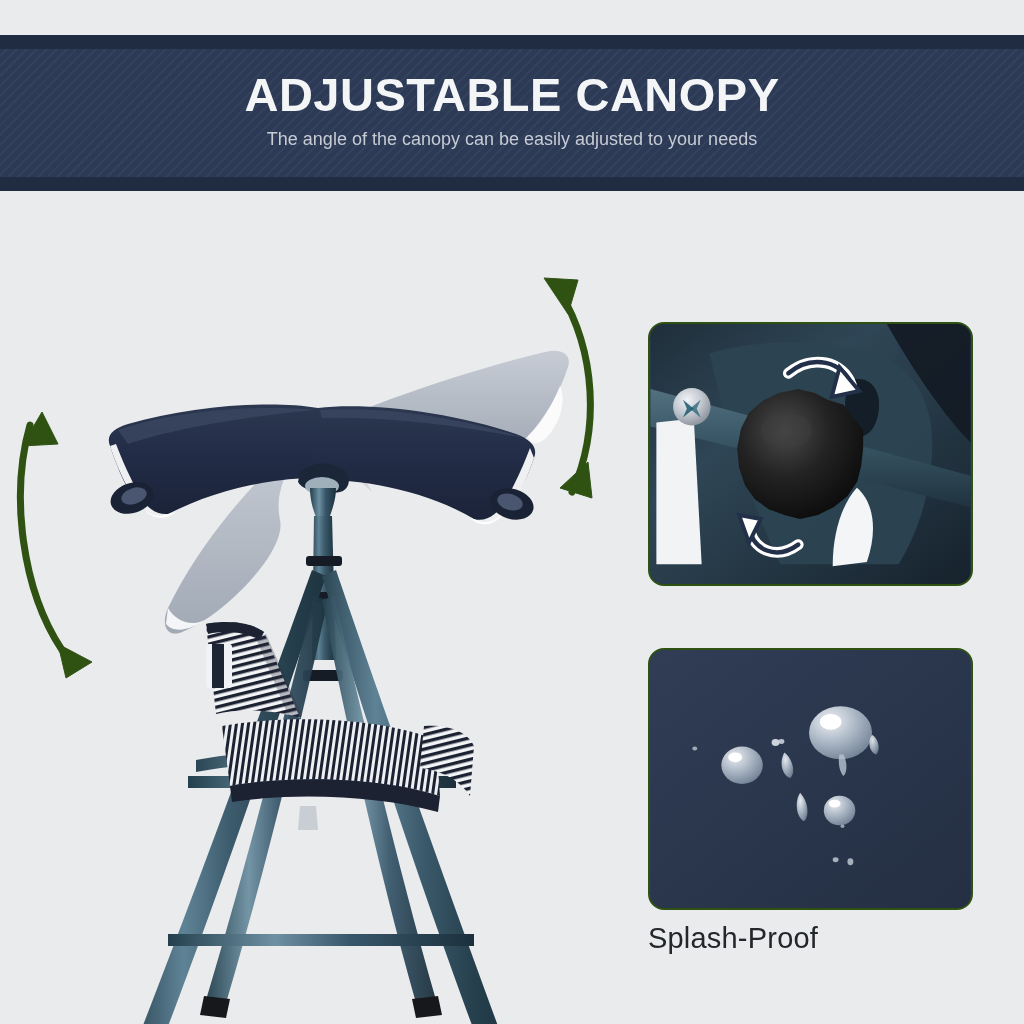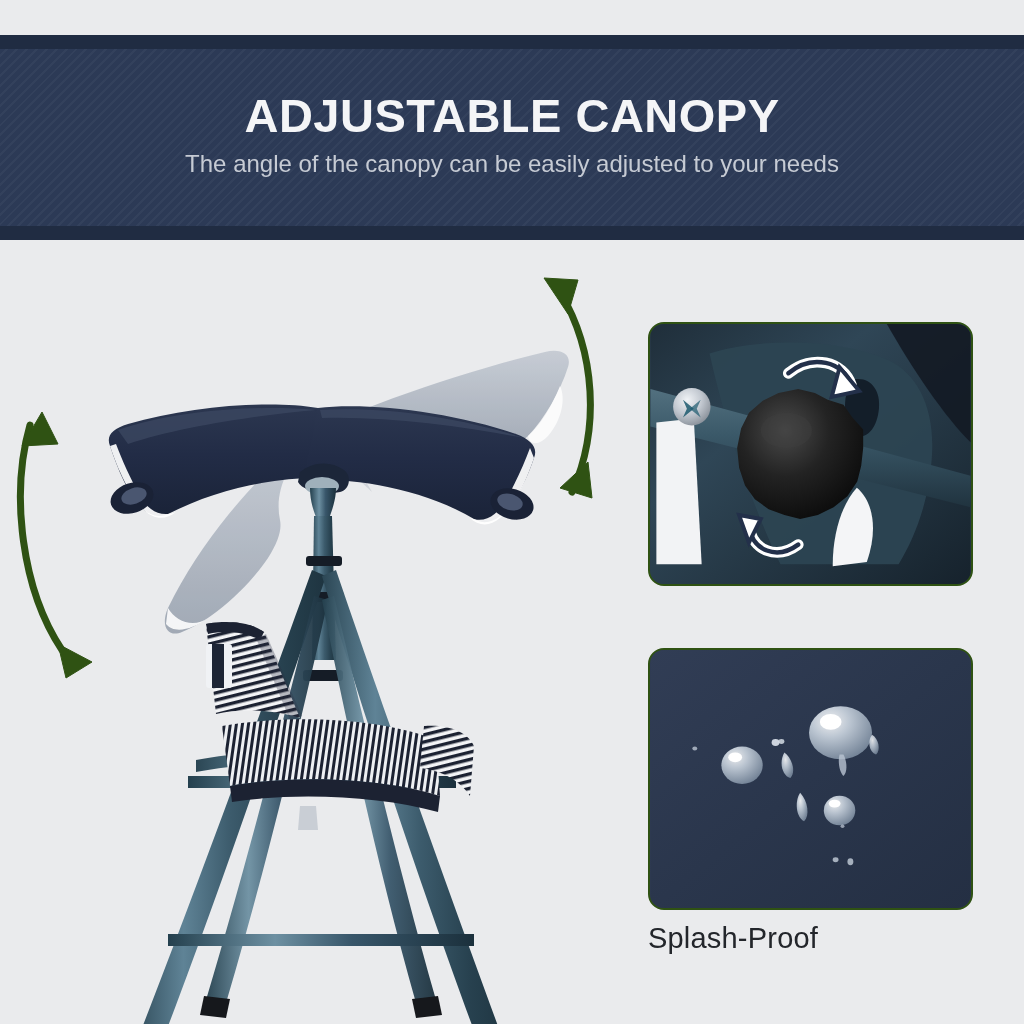--- a/index.html
+++ b/index.html
@@ -8,21 +8,21 @@
     background:#eaebed;
     font-family:"Liberation Sans", sans-serif;
     position:relative;
     overflow:hidden;
   }
 
   
   #banner {
     position:absolute;
     left:0; top:35px;
-    width:1024px; height:205px;
+    width:1024px; height:156px;
     background:#2c3a56;
     background-image:
       repeating-linear-gradient(135deg,
         rgba(255,255,255,0.035) 0px,
         rgba(255,255,255,0.035) 2px,
         rgba(0,0,0,0.0) 2px,
         rgba(0,0,0,0.0) 7px);
     display:flex;
     flex-direction:column;
     align-items:center;
@@ -40,21 +40,21 @@
     font-size:47px;
     font-weight:bold;
     color:#f4f5f7;
     letter-spacing:0.5px;
     text-align:center;
     line-height:1.05;
     margin-top:-4px;
     z-index:2;
   }
   #banner-sub {
-    font-size:24px;
+    font-size:18px;
     color:#c6cbd4;
     text-align:left;
     line-height:1.32;
     margin-top:8px;
     font-weight:400;
     z-index:2;
     max-width:760px;
   }
 
   

